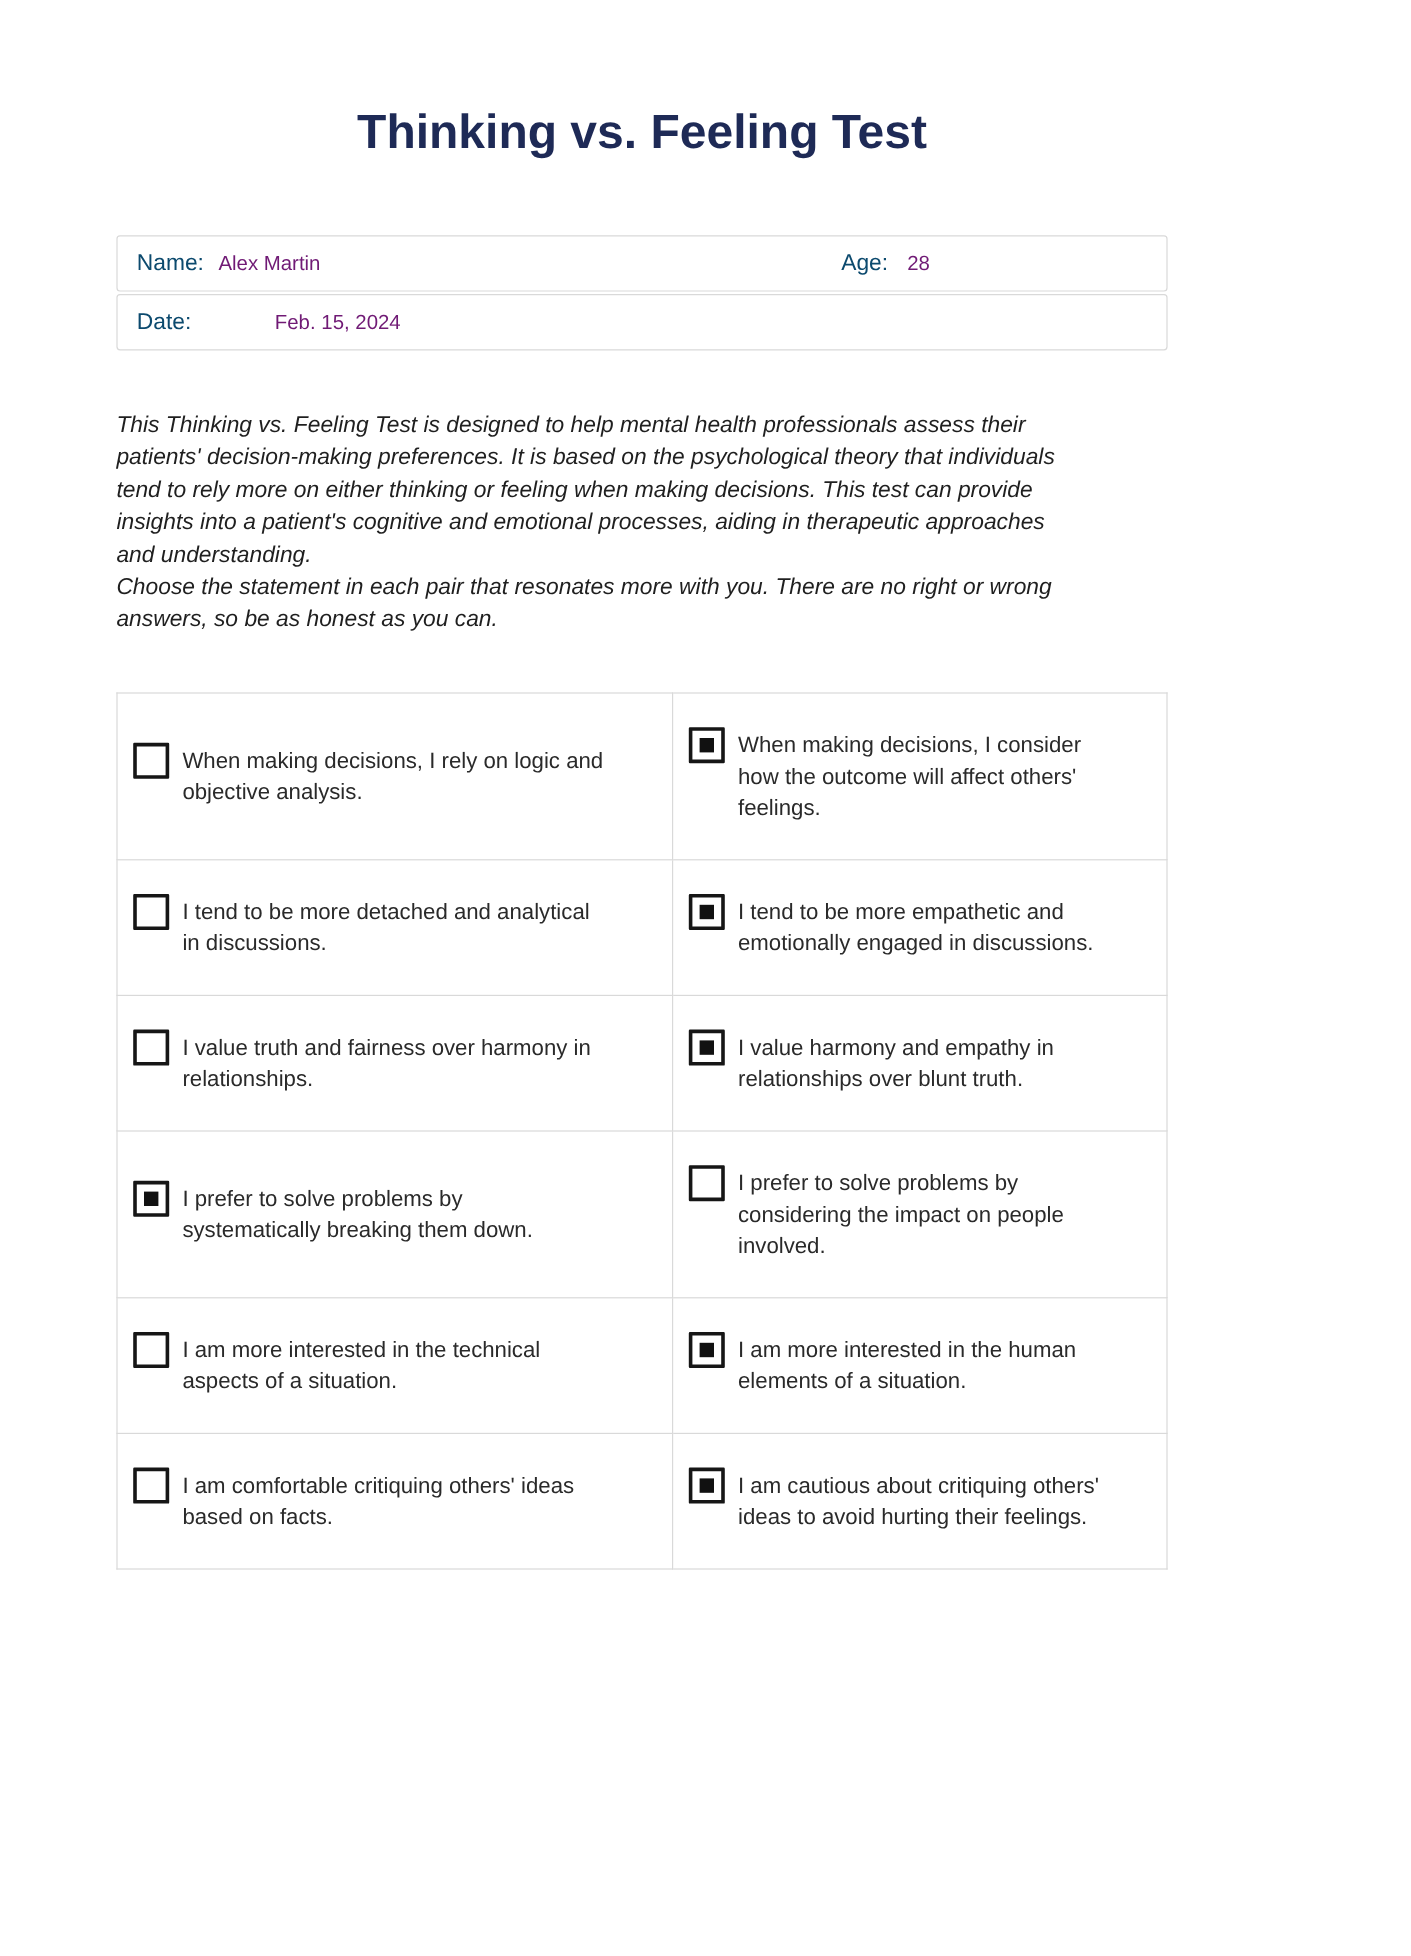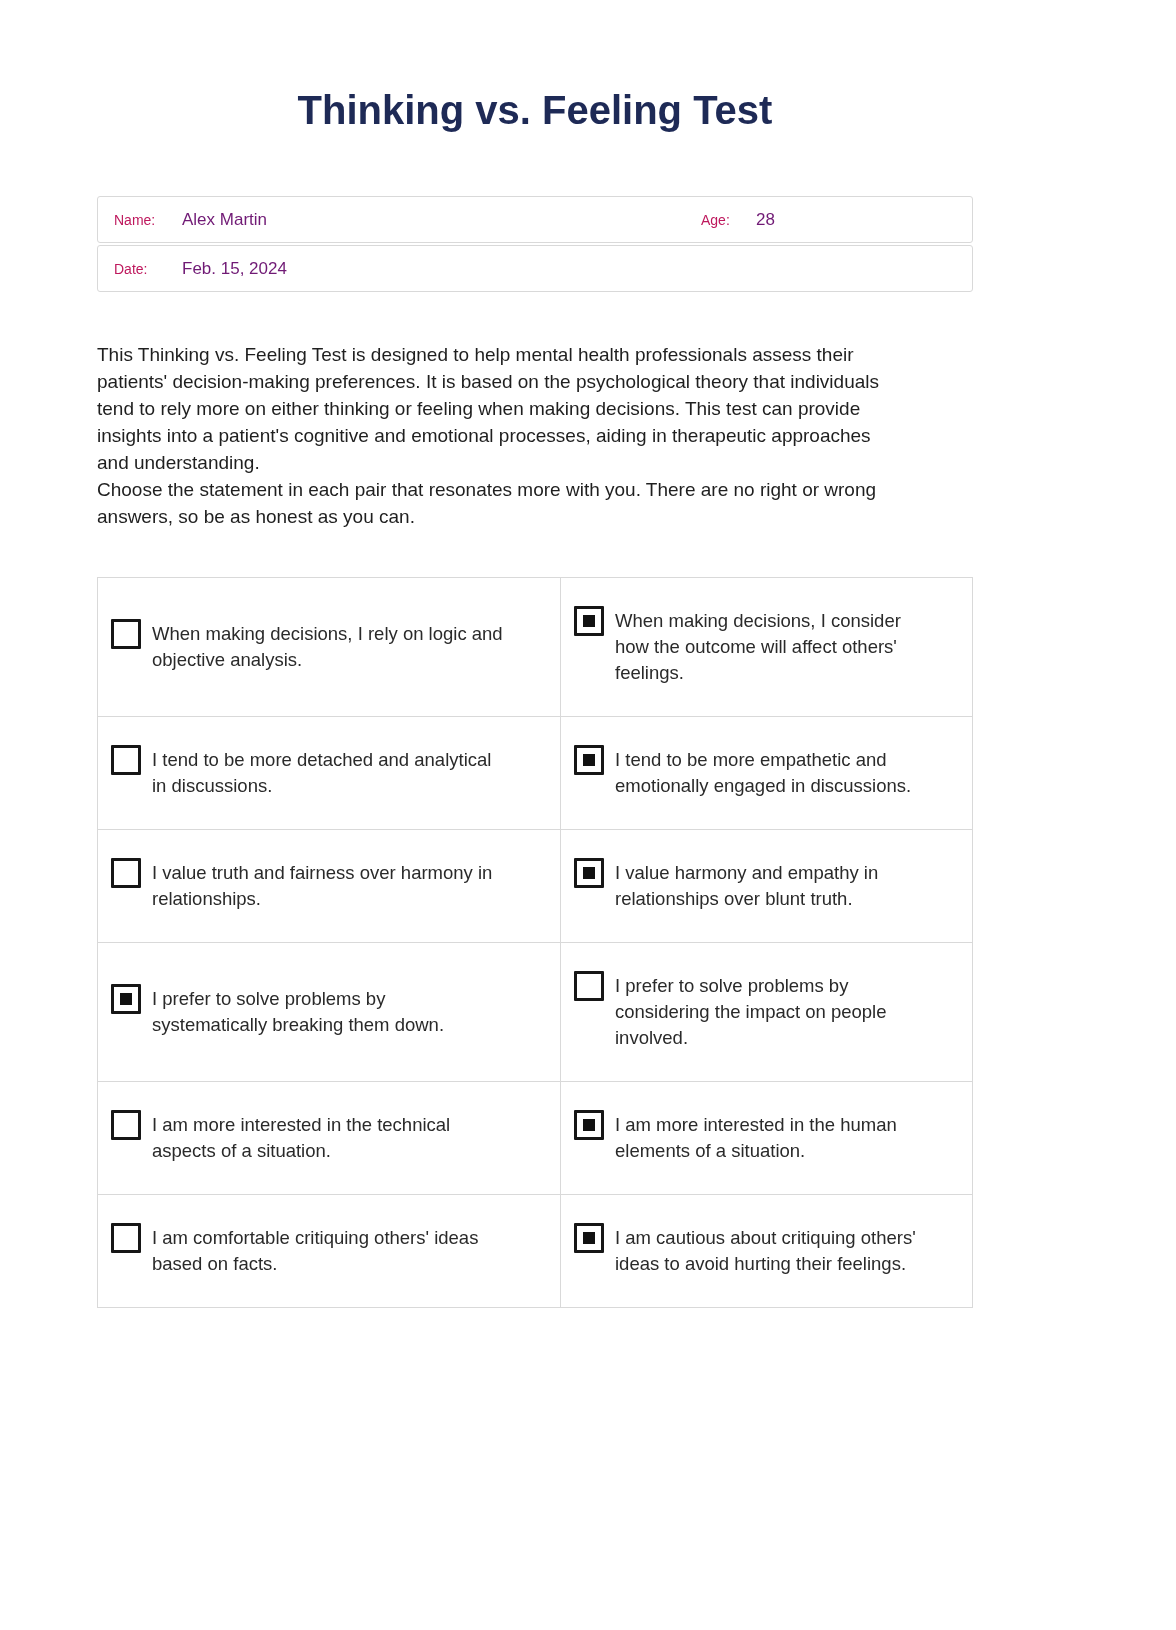--- a/index.html
+++ b/index.html
@@ -20,30 +20,30 @@
   .page-title{
     margin:88px 0 0;text-align:center;
     font-size:40px;font-weight:bold;color:var(--navy);letter-spacing:0;
   }
 
   .info-box{margin-top:63px;}
   .info-row{
     position:relative;height:47px;border:1px solid var(--border);
     border-radius:3px;display:flex;align-items:center;background:#fff;
   }
-  .info-row + .info-row{margin-top:2px;}
-  .field-label{color:#be185d;font-size:14px;flex:0 0 auto;}
+  .info-row + .info-row{margin-top:2px;gap:47px;}
+  .field-label{color:#0c4a6e;font-size:19px;flex:0 0 auto;}
   .field-value{color:#701a75;font-size:17px;}
   .name-label,.date-label{margin-left:16px;width:68px;}
   .age-group{position:absolute;left:603px;top:0;height:100%;display:flex;align-items:center;}
   .age-label{width:55px;}
 
   .intro{margin-top:49px;}
   .intro p{
-    margin:0;white-space:pre-line;
+    margin:0;white-space:pre-line;font-style:italic;
     font-size:19px;line-height:27px;color:var(--ink);
   }
   .intro p + p{}
 
   .section-heading{
     margin:27px 0 0;font-size:21.5px;font-weight:bold;color:var(--navy);
   }
 
   table.statements{
     margin-top:47px;width:876px;border-collapse:collapse;table-layout:fixed;

